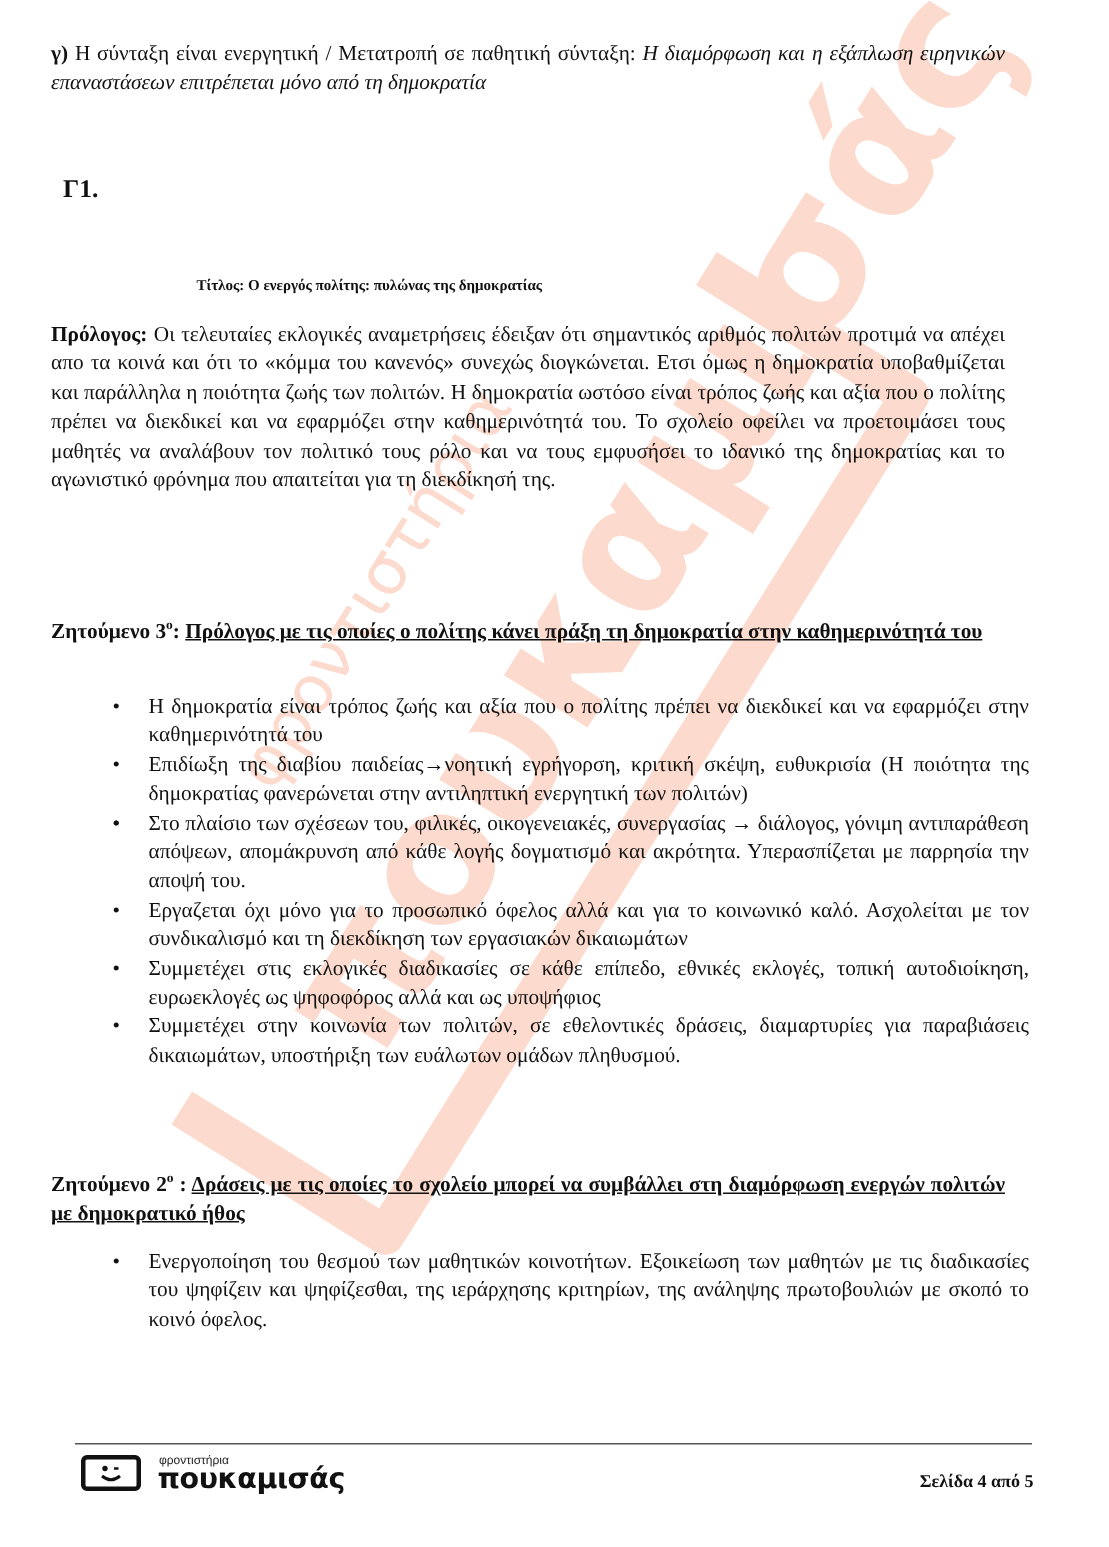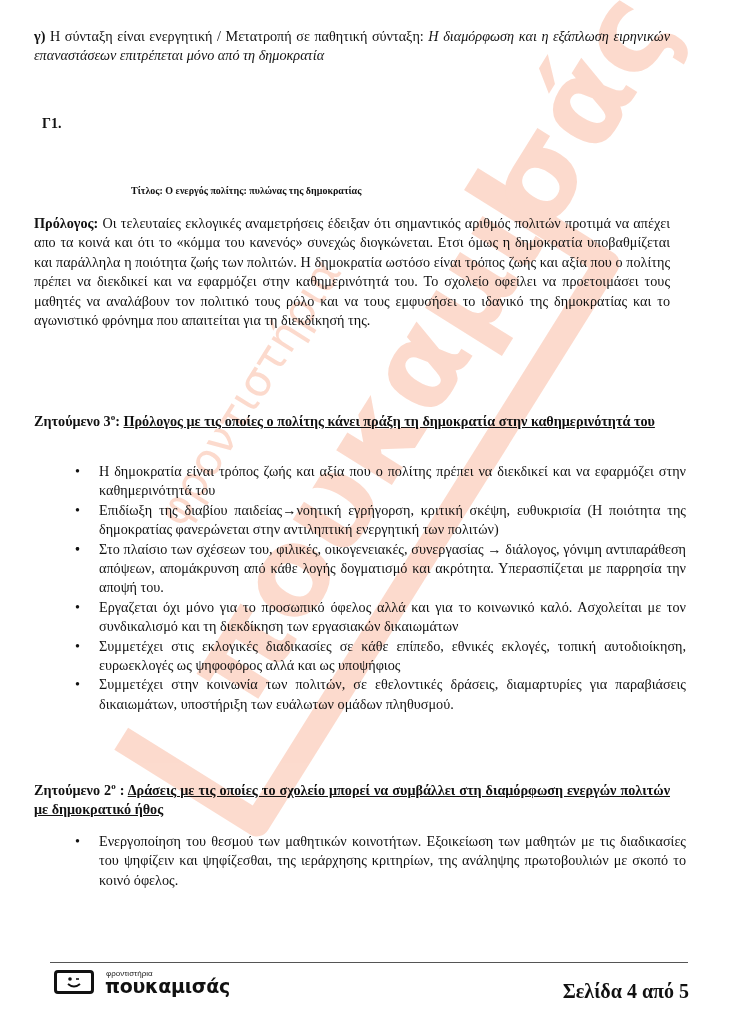--- a/index.html
+++ b/index.html
@@ -38,21 +38,21 @@
       line-height: 19.4px;
       text-align: justify;
     }
     .bold { font-weight: bold; }
     .ital { font-style: italic; }
     .ul { text-decoration: underline; }
 
     #gamma { top: 27px; }
     #g1 {
       position: absolute; left: 42px; top: 116px;
-      font-size: 14px; font-weight: bold;
+      font-size: 17px; font-weight: bold;
     }
     #title {
       position: absolute; left: 131px; top: 185px;
       font-size: 10px; font-weight: bold;
     }
     #prologue { top: 214px; }
     #z1 { top: 412px; }
     #z2 { top: 781px; }
 
     .bullets {
@@ -108,21 +108,21 @@
       left: 51px; top: 9px;
       font-family: "DejaVu Sans", "Liberation Sans", sans-serif;
       font-weight: bold;
       font-size: 19px;
       letter-spacing: -0.3px;
       color: #111;
     }
     .page-num {
       position: absolute;
       right: 50px; top: 980px;
-      font-size: 20px;
+      font-size: 12px;
       font-weight: bold;
     }
   </style>
 </head>
 <body>
 
 <div class="page">
 
   <svg class="watermark" viewBox="0 0 739 1031" xmlns="http://www.w3.org/2000/svg">
     <g transform="translate(330,480) rotate(-58)" opacity="0.22">

